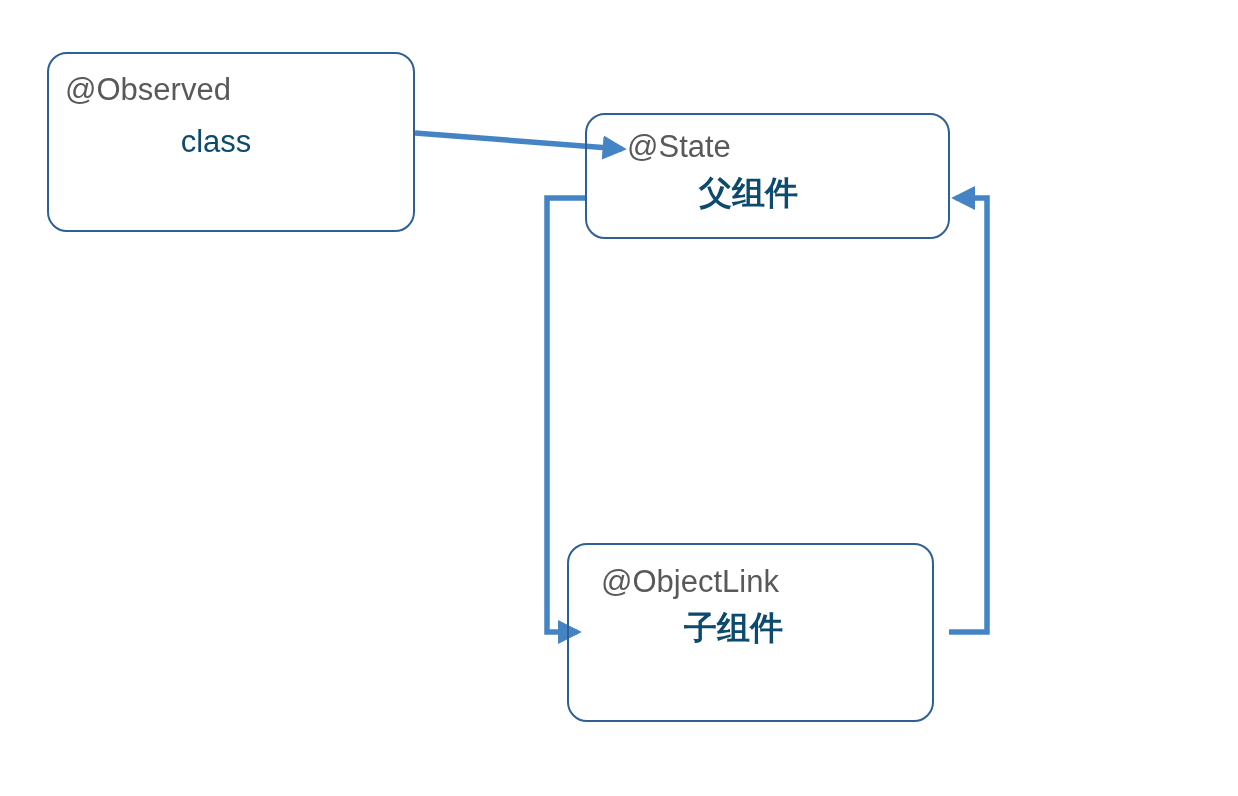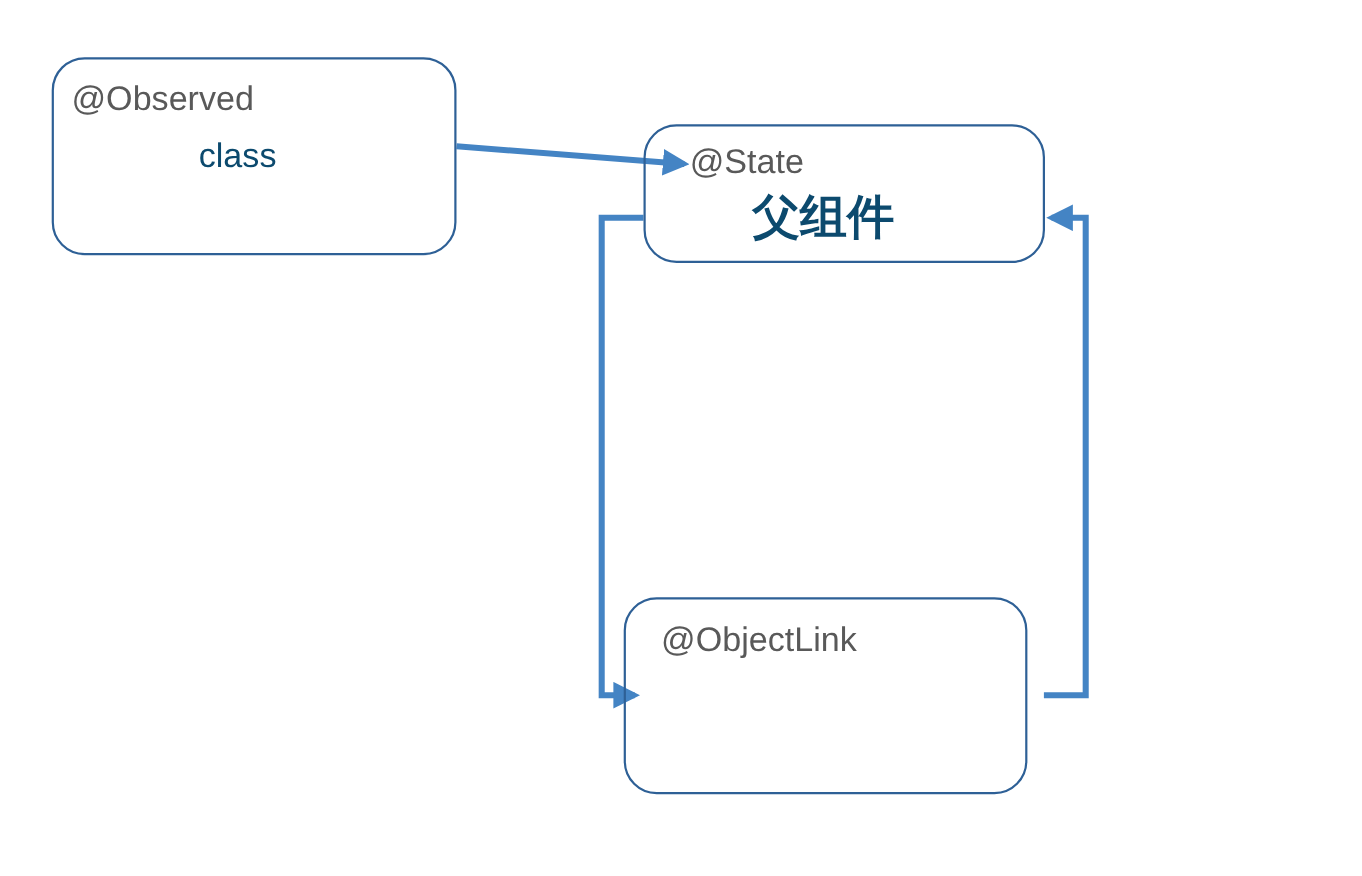--- a/index.html
+++ b/index.html
@@ -30,21 +30,21 @@
     stroke-linejoin: miter;
     stroke-linecap: butt;
   }
   .arrowhead-shape {
     fill: #4484c4;
   }
   .node-box {
     position: absolute;
     box-sizing: border-box;
     border: 2.5px solid #2e6096;
-    border-radius: 30px;
+    border-radius: 20px;
     background: transparent;
   }
   .box-observed { left: 47px;  top: 52px;  width: 368px; height: 180px; }
   .box-state    { left: 585px; top: 113px; width: 365px; height: 126px; }
   .box-objectlink { left: 567px; top: 543px; width: 367px; height: 179px; }
 
   .annot {
     position: absolute;
     color: #595959;
     font-size: 31px;
@@ -55,21 +55,21 @@
     position: absolute;
     left: 0;
     width: 100%;
     text-align: center;
     color: #0c4a6e;
     font-size: 31px;
     line-height: 1.15;
     white-space: nowrap;
   }
   .label-cn {
-    font-size: 43px;
+    font-size: 33px;
     font-weight: bold;
   }
   .box-observed .annot { left: 16px; top: 18px; }
   .box-observed .label { top: 70px; transform: translateX(-15px); }
   .box-state .annot { left: 40px; top: 14px; }
   .box-state .label { top: 59px; transform: translateX(-19px); }
   .box-objectlink .annot { left: 32px; top: 19px; }
   .box-objectlink .label { top: 64px; transform: translateX(-17px); }
 </style>
 </head>
@@ -93,15 +93,16 @@
     <div class="label">class</div>
   </div>
 
   <div class="node-box box-state">
     <div class="annot">@State</div>
     <div class="label label-cn">父组件</div>
   </div>
 
   <div class="node-box box-objectlink">
     <div class="annot">@ObjectLink</div>
+    <div class="label label-cn">子组件</div>
   </div>
 
 </div>
 
 </body></html>

